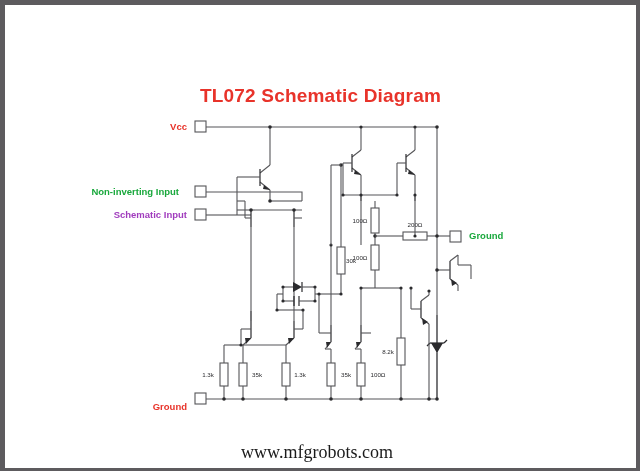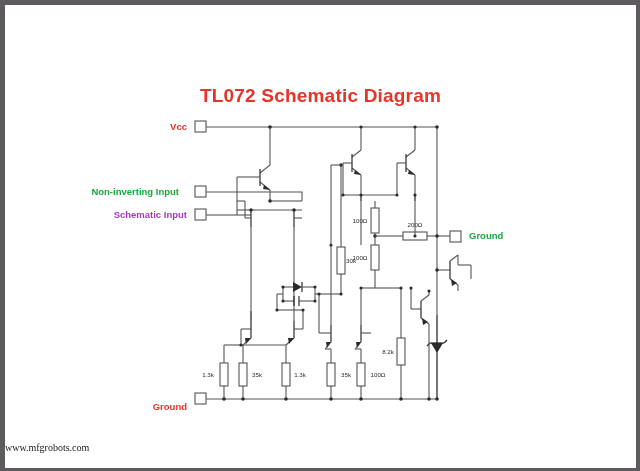--- a/index.html
+++ b/index.html
@@ -30,23 +30,23 @@
     font-family:"Liberation Sans", sans-serif;
   }
   .lbl.r{text-align:center;}
   #vcc-label{color:#e8332a;right:449px;top:116px;}
   #noninv-label{color:#19a83c;right:457px;top:181px;}
   #inv-label{color:#a03bbd;right:449px;top:204px;}
   #ground-label{color:#e8332a;right:449px;top:396px;}
   #output-label{color:#19a83c;left:464px;top:225px;}
   #watermark{
     position:absolute;left:0;top:437px;width:624px;
-    text-align:left;
+    text-align:center;
     font-family:"Liberation Serif", serif;
-    font-size:10px;
+    font-size:18px;
     color:#1a1a1a;
   }
   svg{position:absolute;left:0;top:0;}
   .w{stroke:#555558;stroke-width:1.1;fill:none;}
   .w2{stroke:#2b2b2e;stroke-width:1.2;fill:none;}
   .term{stroke:#555558;stroke-width:1.1;fill:#ffffff;}
   .res{stroke:#555558;stroke-width:1.1;fill:#ffffff;}
   .dot{fill:#2b2b2e;}
   .sym{fill:#2b2b2e;stroke:none;}
   .rlbl{

